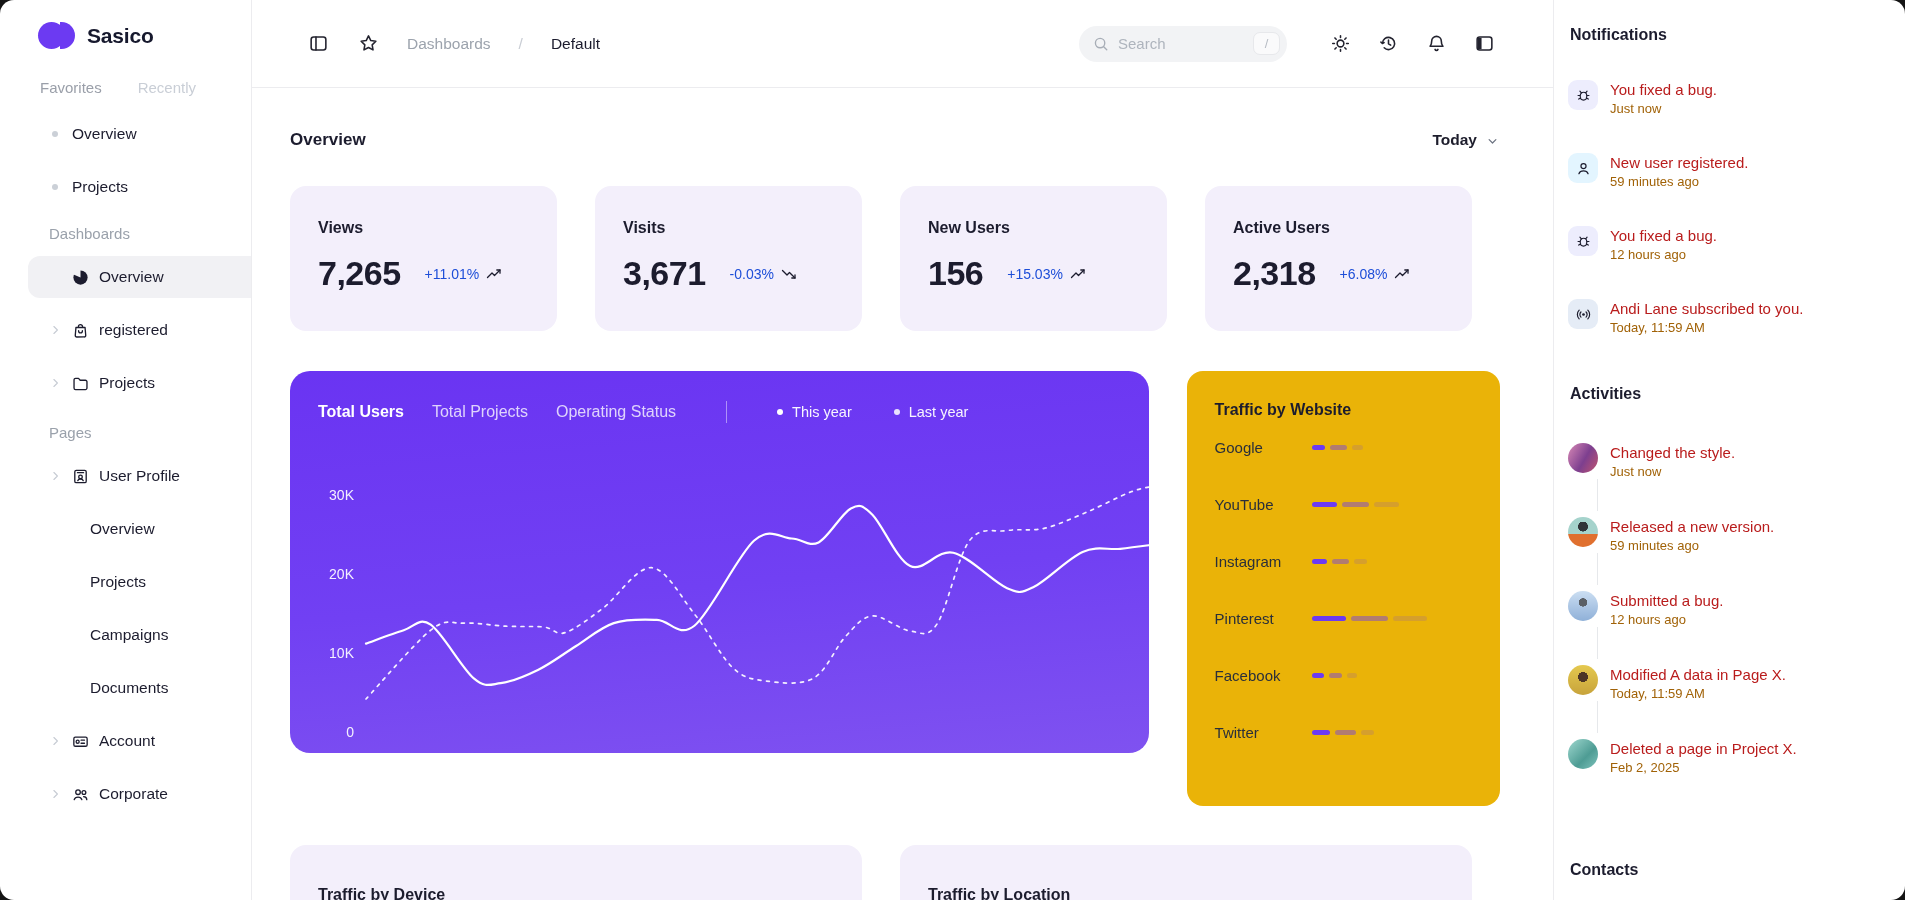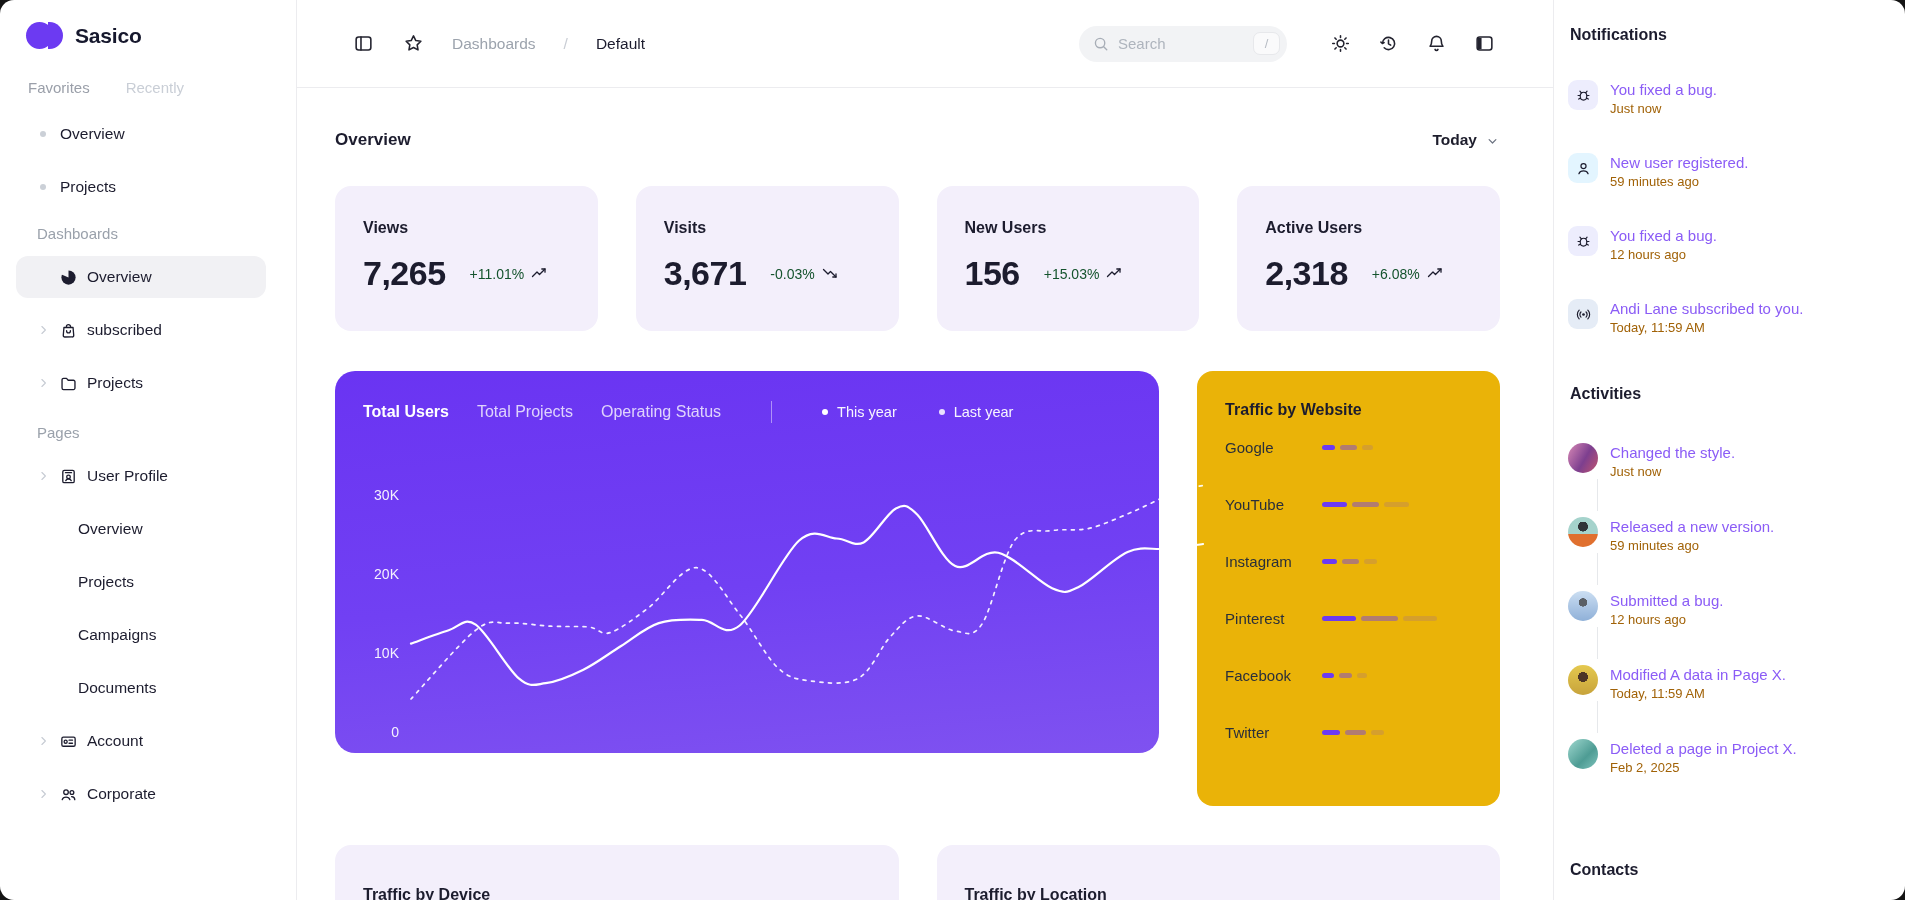--- a/index.html
+++ b/index.html
@@ -1,21 +1,21 @@
 <!DOCTYPE html>
 <html><head>
 <meta charset="utf-8">
 <style>
   * { margin:0; padding:0; box-sizing:border-box; }
   html,body { background:#141414; }
   body { font-family:"Liberation Sans","DejaVu Sans",sans-serif; color:#1C1C2E; }
   .page { width:1905px; height:900px; background:#FFFFFF; border-radius:14px; overflow:hidden; display:flex; position:relative; }
 
   
-  .sidebar { width:297px; height:100%; border-right:1px solid #ECECEF; padding:22px 14px 0 0; flex-shrink:0; overflow:hidden; }
+  .sidebar { width:252px; height:100%; border-right:1px solid #ECECEF; padding:22px 14px 0 12px; flex-shrink:0; overflow:hidden; }
   .logo-row { display:flex; align-items:center; gap:12px; padding-left:26px; margin-bottom:30px; }
   .logo-mark { display:flex; align-items:center; }
   .logo-c1 { width:27px; height:27px; border-radius:50%; background:#6C3AF2; }
   .logo-c2 { width:15px; height:27px; border-radius:0 15px 15px 0; background:#6C3AF2; margin-left:-5px; }
   .logo-text { font-size:21px; font-weight:700; color:#16182D; letter-spacing:-0.2px; }
   .side-tabs { display:flex; gap:36px; padding-left:28px; margin-bottom:20px; font-size:15px; }
   .side-tab-fav { color:#9A9FA9; }
   .side-tab-rec { color:#C9CED6; }
   .fav-item { display:flex; align-items:center; gap:14px; padding-left:40px; height:36px; margin-bottom:17px; font-size:15.5px; color:#1C1C2E; cursor:default; }
   .fav-dot { width:6px; height:6px; border-radius:50%; background:#CBD0D7; flex-shrink:0; }
@@ -47,21 +47,21 @@
   .content { padding:40px 53px 0 38px; }
   .content-head { display:flex; align-items:center; justify-content:space-between; height:24px; }
   .content-title { font-size:17px; font-weight:700; color:#1C1C2E; }
   .range-select { display:flex; align-items:flex-end; gap:8px; font-size:15.5px; font-weight:600; color:#1D1D2C; cursor:pointer; }
 
   .stats-row { display:flex; gap:38px; margin-top:34px; }
   .stat-card { width:267px; height:145px; background:#F3EFFB; border-radius:16px; padding:33px 24px 0 28px; }
   .stat-label { font-size:16px; font-weight:600; color:#1C1C2E; }
   .stat-line { display:flex; align-items:center; gap:24px; margin-top:17px; }
   .stat-value { font-size:34px; font-weight:600; letter-spacing:-0.5px; color:#1C1C2E; }
-  .stat-delta { display:flex; gap:7px; font-size:14px; color:#14532d; }
+  .stat-delta { display:flex; align-items:center; gap:7px; font-size:14px; color:#1d4ed8; }
 
   .charts-row { display:flex; gap:38px; margin-top:40px; }
   .chart-card { width:877px; height:382px; border-radius:20px; background:linear-gradient(175deg,#6A34F2 0%,#7140F3 55%,#7F52F0 100%); position:relative; color:#fff; }
   .chart-head { display:flex; align-items:center; padding:30px 28px 0; gap:28px; font-size:16px; }
   .chart-tab { color:rgba(255,255,255,0.78); cursor:pointer; white-space:nowrap; }
   .chart-tab.active { color:#fff; font-weight:700; }
   .chart-vdiv { width:1px; height:22px; background:rgba(255,255,255,0.45); margin:0 8px 0 22px; }
   .legend-item { display:flex; align-items:center; gap:9px; color:rgba(255,255,255,0.95); font-size:14.5px; margin-left:14px; white-space:nowrap; }
   .ldot { width:6px; height:6px; border-radius:50%; background:#fff; display:inline-block; }
   .ldot.dim { opacity:0.85; }
@@ -82,21 +82,21 @@
   .bottom-row { display:flex; gap:38px; margin-top:39px; }
   .bottom-card { width:572px; height:160px; background:#F3EFFB; border-radius:16px; padding:34px 0 0 28px; }
   .bottom-title { font-size:16px; font-weight:700; color:#1C1C2E;margin-top:7px; }
 
   
   .rightbar { width:352px; height:100%; border-left:1px solid #ECECEF; padding:26px 16px 0 10px; flex-shrink:0; overflow:hidden; }
   .rb-title { font-size:16px; font-weight:600; color:#1C1C2E; margin-bottom:36px; padding-left:6px; }
   .notif-item { display:flex; align-items:flex-start; margin-bottom:35px; min-height:38px; }
   .notif-icon { width:30px; height:30px; border-radius:9px; margin-left:4px; flex-shrink:0; display:flex; align-items:center; justify-content:center; }
   .item-text { margin-left:12px; min-width:0; }
-  .item-title { font-size:15px; color:#8b5cf6; line-height:19px; white-space:nowrap; }
+  .item-title { font-size:15px; color:#b91c1c; line-height:19px; white-space:nowrap; }
   .item-time { font-size:13px; color:#a16207; line-height:17px; margin-top:3px; }
   .acts { margin-top:48px; }
   .acts .rb-title { margin-bottom:40px; }
   .act-item { position:relative; display:flex; align-items:flex-start; min-height:74px; }
   .act-item:not(:last-child)::after { content:""; position:absolute; left:33px; top:36px; height:32px; width:1px; background:#E6E8EB; }
   .avatar { width:30px; height:30px; border-radius:50%; margin-left:4px; flex-shrink:0; }
   .av1 { background:linear-gradient(120deg,#D98AB6,#7D3F8F 55%,#C1556F); }
   .av2 { background:radial-gradient(circle at 50% 32%, #303438 0 19%, transparent 20%), linear-gradient(180deg,#A5D3CC 58%, #E0702F 58%); }
   .av3 { background:radial-gradient(circle at 50% 38%, #5A5F66 0 17%, transparent 18%), linear-gradient(180deg,#CBDEF2,#8FB0D8); }
   .av4 { background:radial-gradient(circle at 50% 40%, #4C3526 0 21%, transparent 22%), linear-gradient(180deg,#E5C94F,#C7A33B); }
@@ -150,21 +150,21 @@
       <span class="nav-chev">
           <svg width="14" height="14" viewBox="0 0 20 20">
             <path d="M7 5l5 5-5 5" fill="none" stroke="#C6CBD3" stroke-width="1.6" stroke-linecap="round" stroke-linejoin="round"></path>
           </svg>
         </span>
       <span class="nav-icon">
         <svg width="19" height="19" viewBox="0 0 20 20">
             <path class="icon-stroke" d="M5.2 6.8h9.6l.7 8.2a1.6 1.6 0 0 1-1.6 1.8H6.1a1.6 1.6 0 0 1-1.6-1.8zM7.8 6.8V6a2.2 2.2 0 0 1 4.4 0v.8M8 10.2a2 2.3 0 0 0 4 0"></path>
           </svg>
       </span>
-      <span class="nav-label">subscribed</span>
+      <span class="nav-label">registered</span>
     </div>
     <div class="nav-row">
       <span class="nav-chev">
           <svg width="14" height="14" viewBox="0 0 20 20">
             <path d="M7 5l5 5-5 5" fill="none" stroke="#C6CBD3" stroke-width="1.6" stroke-linecap="round" stroke-linejoin="round"></path>
           </svg>
         </span>
       <span class="nav-icon">
         <svg width="19" height="19" viewBox="0 0 20 20">
             <path class="icon-stroke" d="M3.2 6.2a1.6 1.6 0 0 1 1.6-1.6h3.1l1.8 2h5.5a1.6 1.6 0 0 1 1.6 1.6v6.6a1.6 1.6 0 0 1-1.6 1.6H4.8a1.6 1.6 0 0 1-1.6-1.6z"></path>

